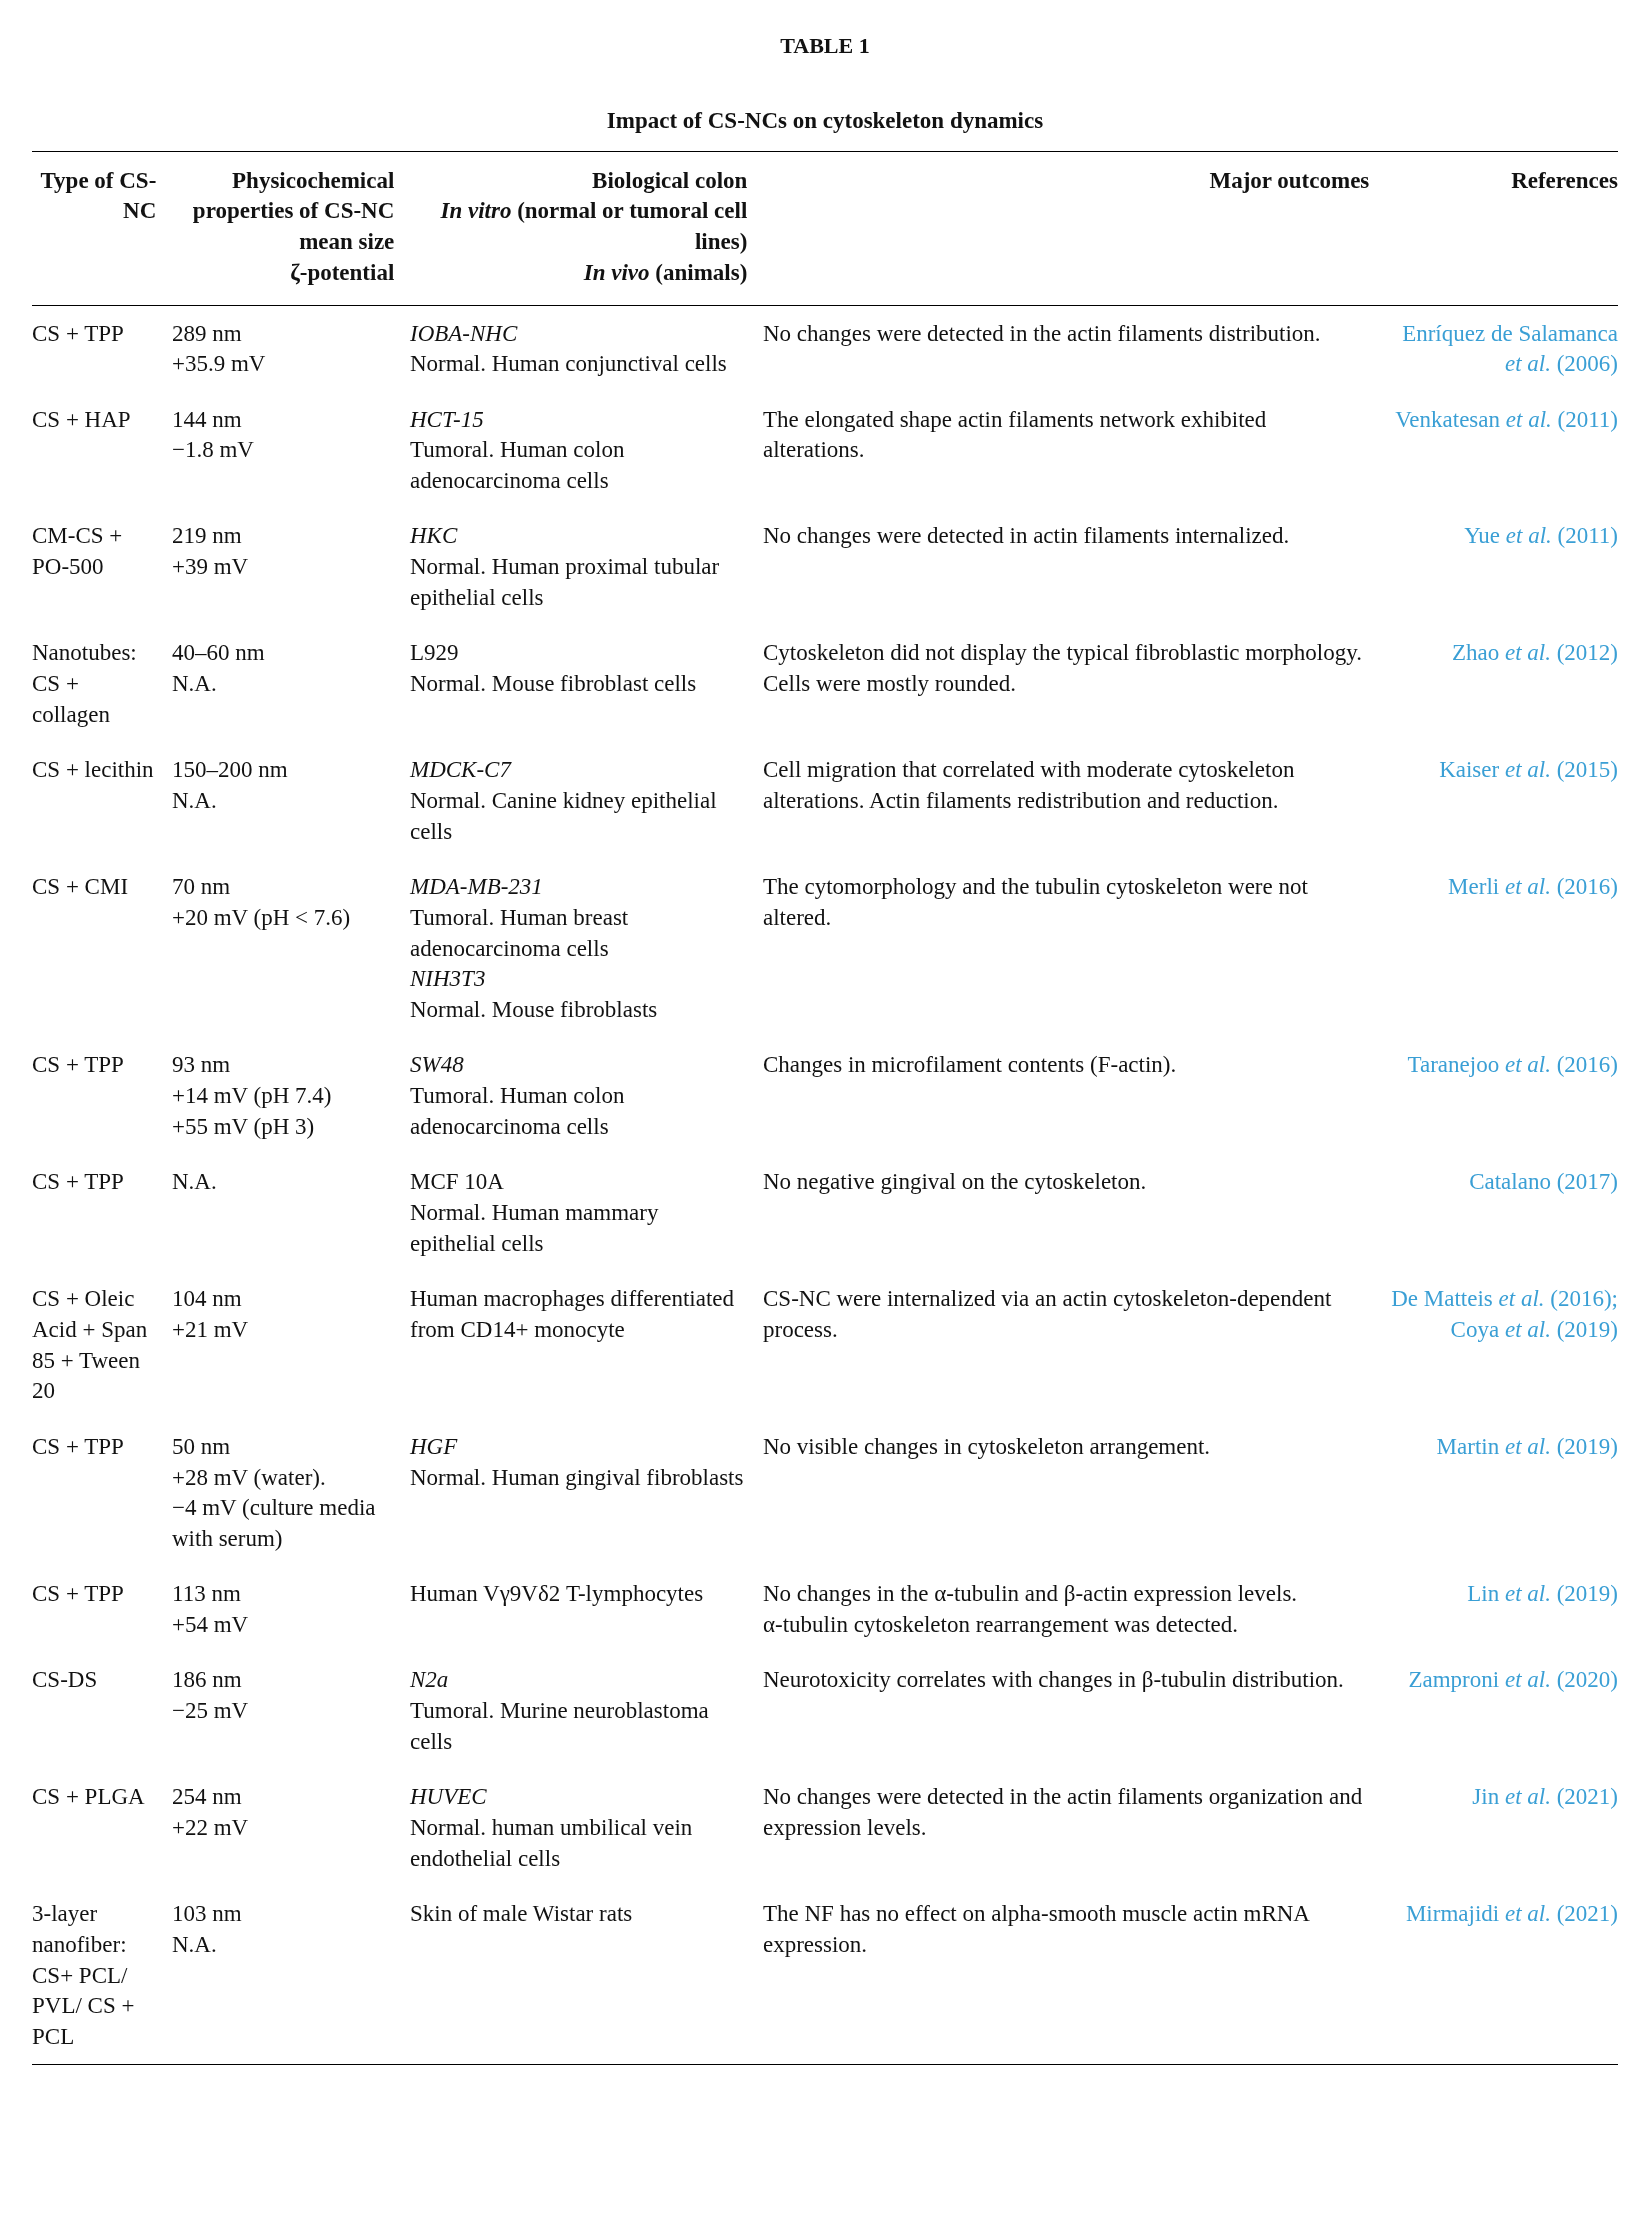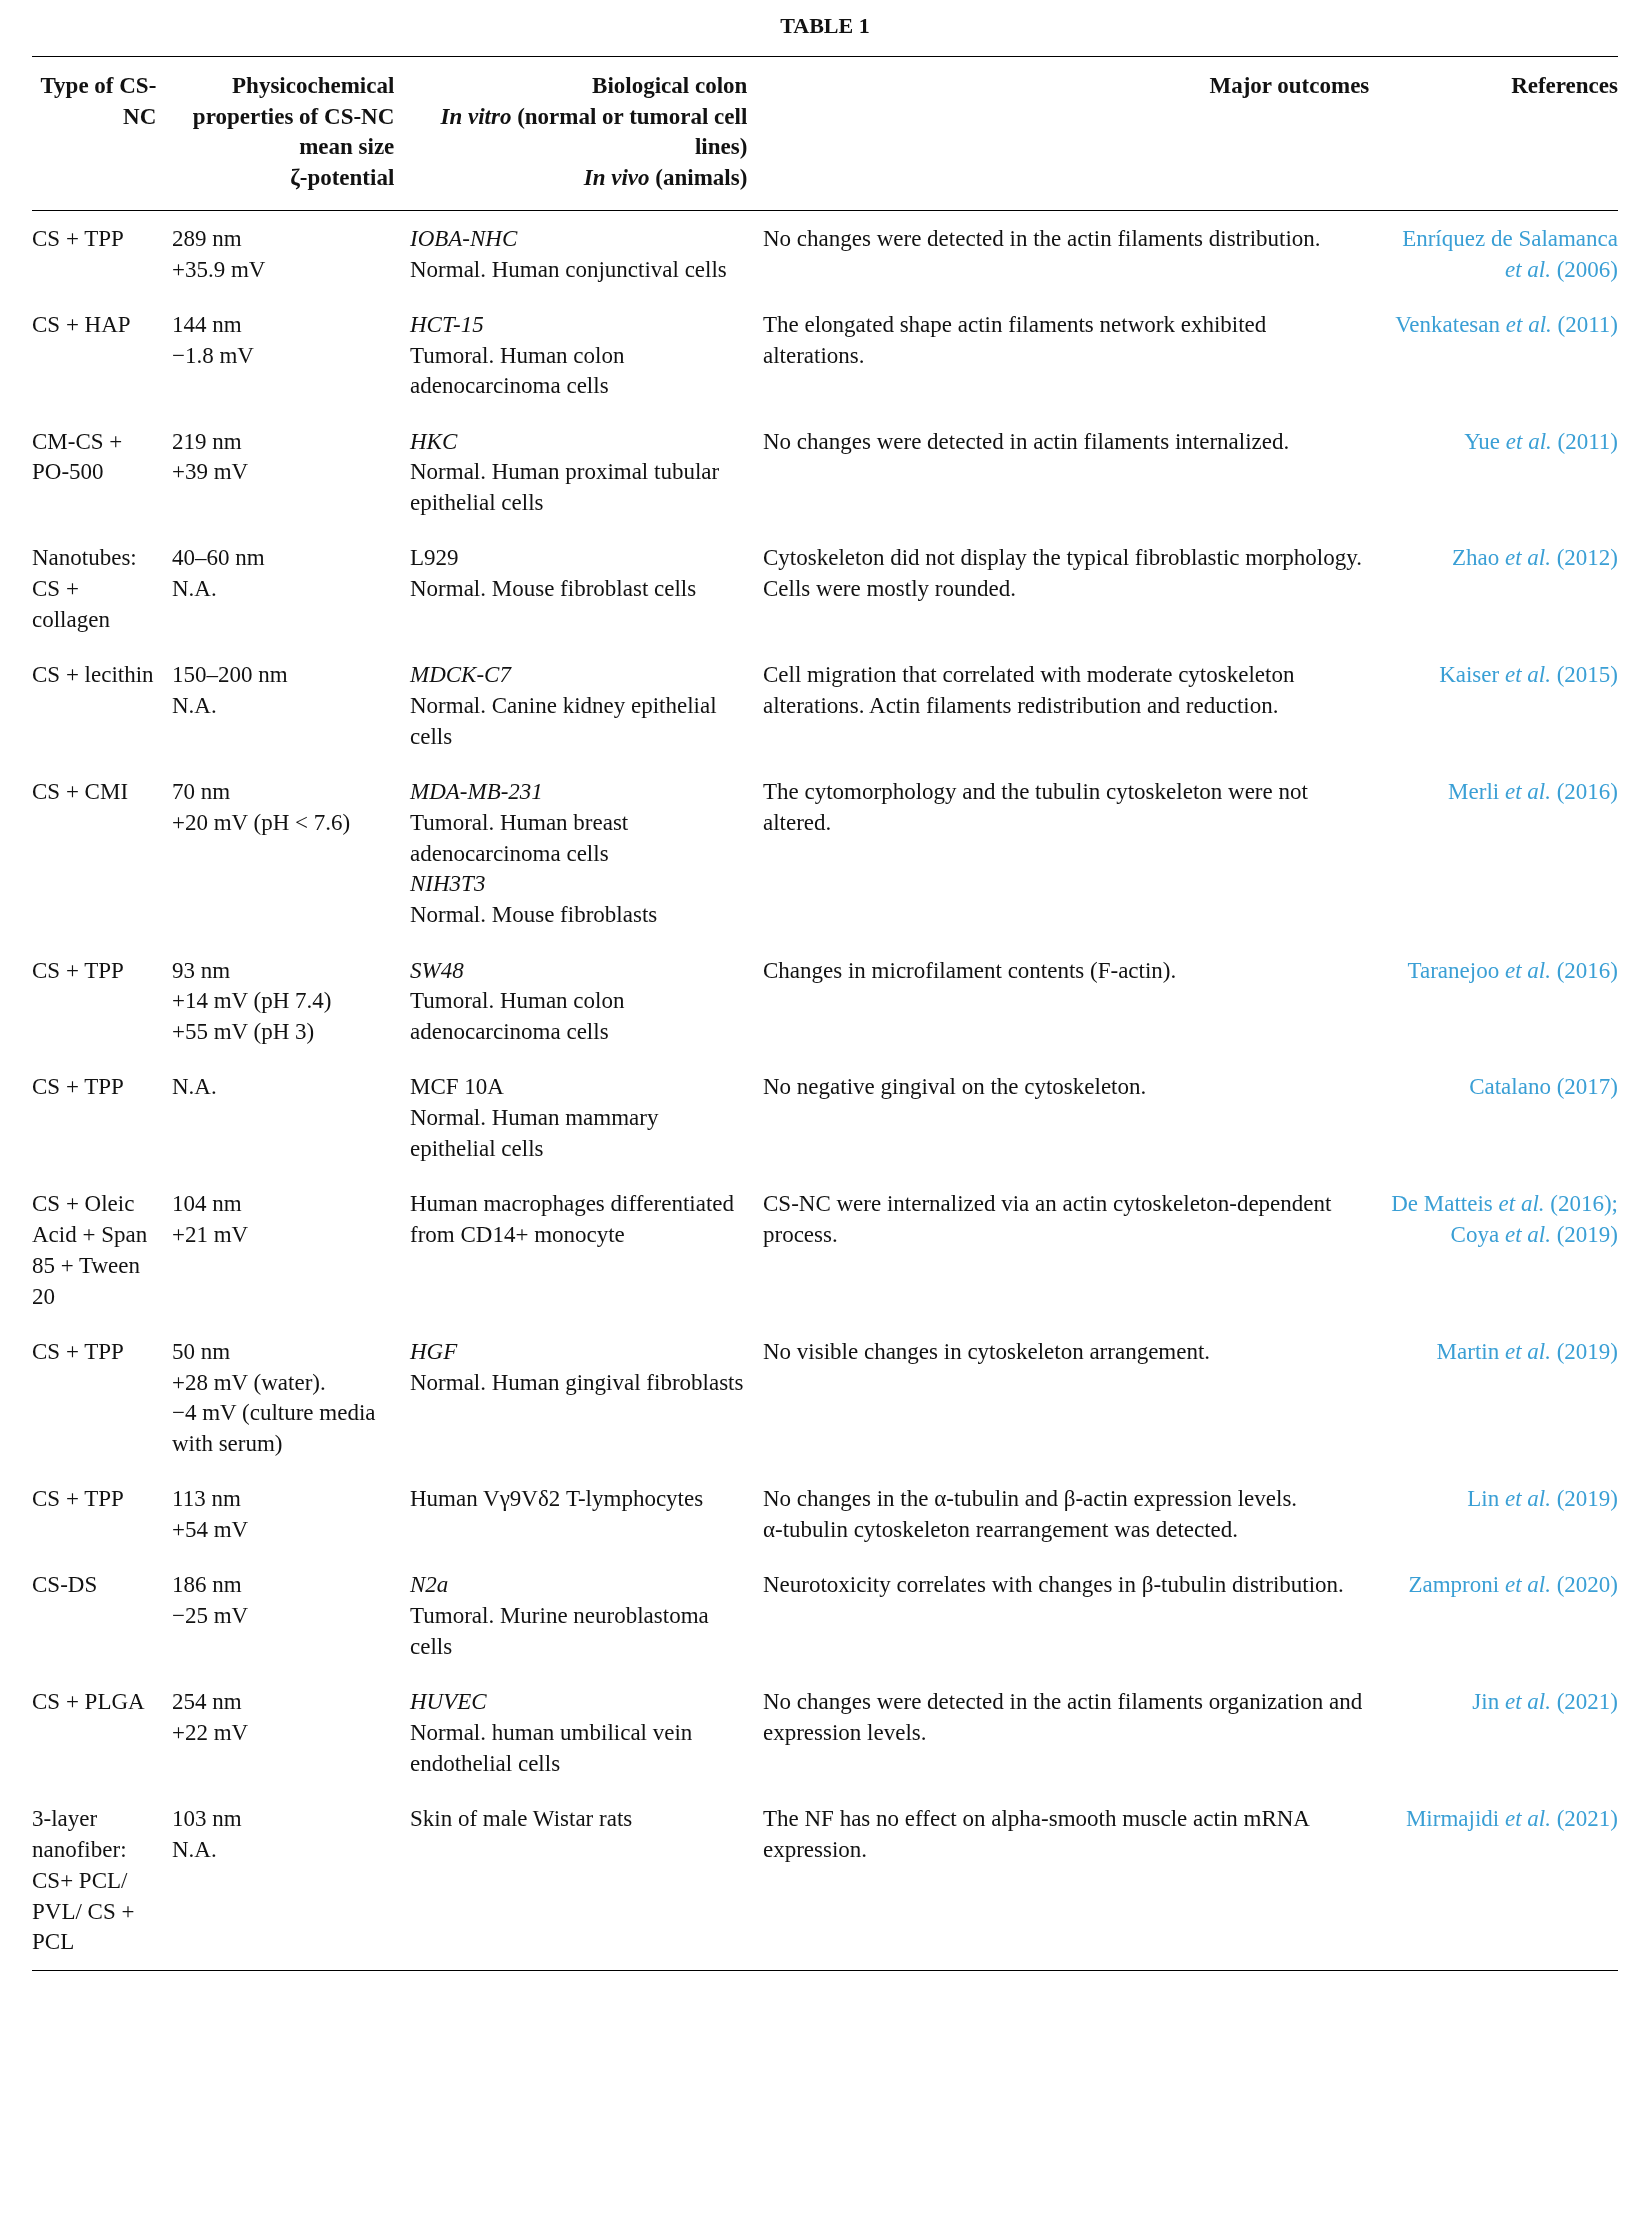--- a/index.html
+++ b/index.html
@@ -10,20 +10,21 @@
     font-family: "Liberation Serif", serif;
     color: #121212;
   }
   .page { padding: 12.2px 32px 17.5px 32px; }
 
   .table-label {
     text-align: center;
     font-weight: bold;
     font-size: 22px;
     line-height: 1.3;
+    margin-top: 20px;
   }
   .table-title {
     text-align: center;
     font-weight: bold;
     font-size: 23px;
     line-height: 1.3;
     margin-top: 45px;
   }
 
   table.data-table {
@@ -68,20 +69,21 @@
     font-size: 21px;
     line-height: 1.3;
     margin-top: 8.7px;
   }
 </style>
 </head>
 <body>
 
 <div class="page">
   <div class="table-label">TABLE 1</div>
+  <div class="table-title">Impact of CS-NCs on cytoskeleton dynamics</div>
 
   <table class="data-table">
     <colgroup>
       <col class="col-type">
       <col class="col-props">
       <col class="col-model">
       <col class="col-outcomes">
       <col class="col-ref">
     </colgroup>
     <thead>

